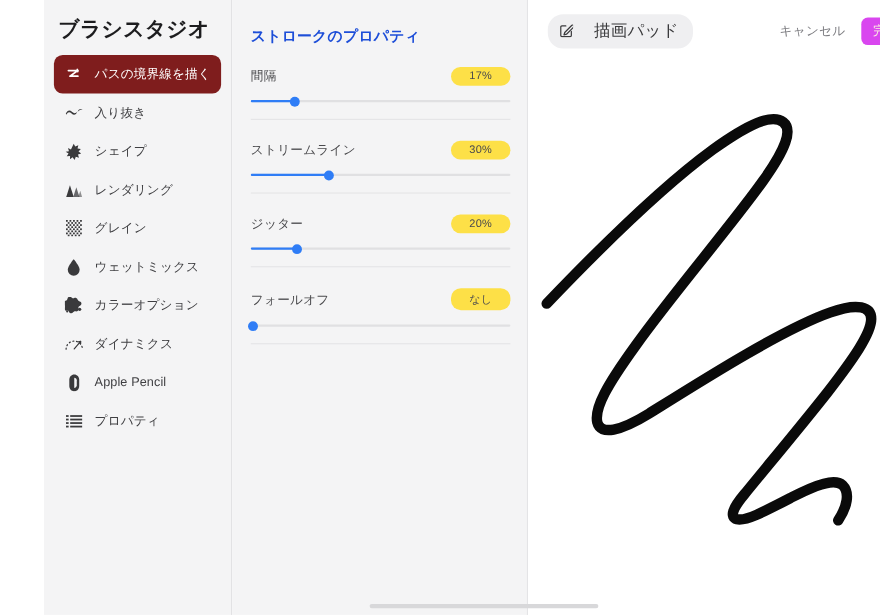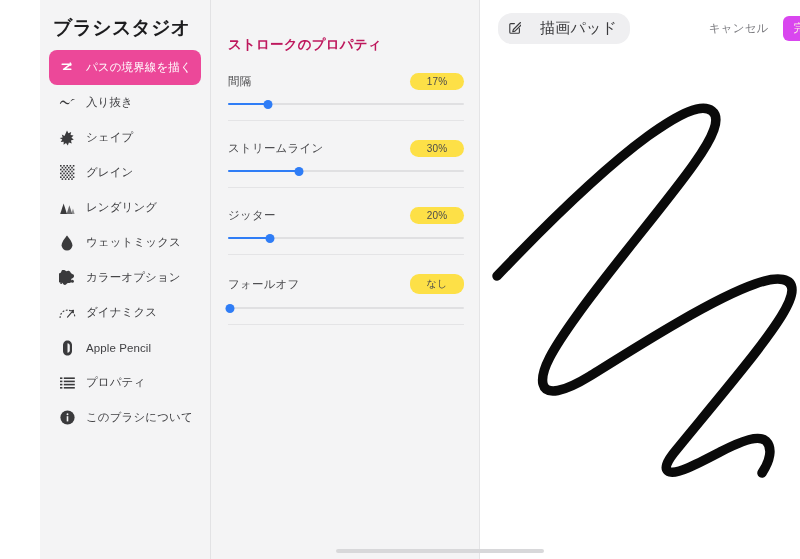--- a/index.html
+++ b/index.html
@@ -48,21 +48,21 @@
   .nav-item {
     display: flex;
     align-items: center;
     height: 35px;
     border-radius: 8px;
     padding-left: 8px;
     box-sizing: border-box;
     margin-bottom: 0px;
   }
   .nav-item.selected {
-    background: #ec4899;
+    background: #7f1d1d;
   }
   .nav-icon {
     width: 20px;
     height: 20px;
     display: flex;
     align-items: center;
     justify-content: center;
     margin-right: 9px;
     flex: 0 0 20px;
     color: #3a3a3c;
@@ -84,22 +84,22 @@
     height: 559px;
     background: #f4f4f5;
     border-right: 1px solid #e4e4e6;
     box-sizing: border-box;
     padding: 0 15px;
     position: relative;
   }
   .props-title {
     font-size: 13.5px;
     font-weight: bold;
-    color: #be185d;
-    padding-top: 36px;
+    color: #1d4ed8;
+    padding-top: 24px;
     padding-left: 2px;
     letter-spacing: 0.2px;
   }
   .slider-group {
     margin-top: 19px;
     padding-left: 2px;
   }
   .slider-row {
     display: flex;
     align-items: center;
@@ -250,20 +250,31 @@
         <span class="nav-label">入り抜き</span>
       </div>
 
       <div class="nav-item">
         <span class="nav-icon">
           <svg width="16" height="16" viewBox="0 0 16 16" fill="currentColor">
             <path d="M8 0.6 l1.4 2.6 2.8 -1.2 -0.7 3 3 0.5 -2.1 2.2 2.4 1.9 -2.9 0.9 0.9 2.9 -2.9 -0.9 -1.1 2.9 -1.8 -2.5 -2.4 1.9 0.1 -3 -3 0.3 1.6 -2.6 -2.6 -1.6 3 -0.5 -0.9 -2.9 2.7 1.4 z"></path>
           </svg>
         </span>
         <span class="nav-label">シェイプ</span>
+      </div>
+
+      <div class="nav-item">
+        <span class="nav-icon">
+          <svg width="16" height="14" viewBox="0 0 16 14" fill="currentColor">
+            <path d="M1.2 13 L4.6 2.4 L8 13 z"></path>
+            <path d="M7.6 13 L10.4 4.2 L13.2 13 z" opacity="0.75"></path>
+            <path d="M12.2 13 L14 7.4 L15.6 13 z" opacity="0.55"></path>
+          </svg>
+        </span>
+        <span class="nav-label">レンダリング</span>
       </div>
 
       <div class="nav-item">
         <span class="nav-icon">
           <svg width="15" height="15" viewBox="0 0 15 15" fill="currentColor">
             <g>
               <rect x="0" y="0" width="1.6" height="1.6"></rect>
                 <rect x="3.2" y="0" width="1.6" height="1.6"></rect>
                 <rect x="6.4" y="0" width="1.6" height="1.6"></rect>
                 <rect x="9.6" y="0" width="1.6" height="1.6"></rect>
@@ -300,31 +311,20 @@
                 <rect x="8" y="13.3" width="1.6" height="1.6"></rect>
                 <rect x="11.2" y="13.3" width="1.6" height="1.6"></rect>
             </g>
           </svg>
         </span>
         <span class="nav-label">グレイン</span>
       </div>
 
       <div class="nav-item">
         <span class="nav-icon">
-          <svg width="16" height="14" viewBox="0 0 16 14" fill="currentColor">
-            <path d="M1.2 13 L4.6 2.4 L8 13 z"></path>
-            <path d="M7.6 13 L10.4 4.2 L13.2 13 z" opacity="0.75"></path>
-            <path d="M12.2 13 L14 7.4 L15.6 13 z" opacity="0.55"></path>
-          </svg>
-        </span>
-        <span class="nav-label">レンダリング</span>
-      </div>
-
-      <div class="nav-item">
-        <span class="nav-icon">
           <svg width="12" height="16" viewBox="0 0 12 16" fill="currentColor">
             <path d="M6 0.6 C6 0.6 0.6 6.8 0.6 10.2 a5.4 5.4 0 0 0 10.8 0 C11.4 6.8 6 0.6 6 0.6 z"></path>
             <path d="M6 2.6 C6 2.6 2.3 7.2 2.3 10.2 a3.7 3.7 0 0 0 3.7 3.8 z" fill="#f4f4f5" opacity="0.0"></path>
           </svg>
         </span>
         <span class="nav-label">ウェットミックス</span>
       </div>
 
       <div class="nav-item">
         <span class="nav-icon">
@@ -367,30 +367,20 @@
               <rect x="3.8" y="3.6" width="11" height="1.6"></rect>
             <rect x="0" y="6.8" width="2.4" height="1.6"></rect>
               <rect x="3.8" y="6.8" width="11" height="1.6"></rect>
             <rect x="0" y="10" width="2.4" height="1.6"></rect>
               <rect x="3.8" y="10" width="11" height="1.6"></rect>
           </svg>
         </span>
         <span class="nav-label">プロパティ</span>
       </div>
 
-      <div class="nav-item">
-        <span class="nav-icon">
-          <svg width="15" height="15" viewBox="0 0 15 15" fill="currentColor">
-            <circle cx="7.5" cy="7.5" r="7.1"></circle>
-            <rect x="6.7" y="6.2" width="1.6" height="5.2" fill="#f4f4f5"></rect>
-            <circle cx="7.5" cy="4.2" r="0.95" fill="#f4f4f5"></circle>
-          </svg>
-        </span>
-        <span class="nav-label">このブラシについて</span>
-      </div>
 
     </div>
   </div>
 
   <div class="props">
     <div class="props-title">ストロークのプロパティ</div>
 
     <div class="slider-group">
       <div class="slider-row">
         <span class="slider-label">間隔</span>

